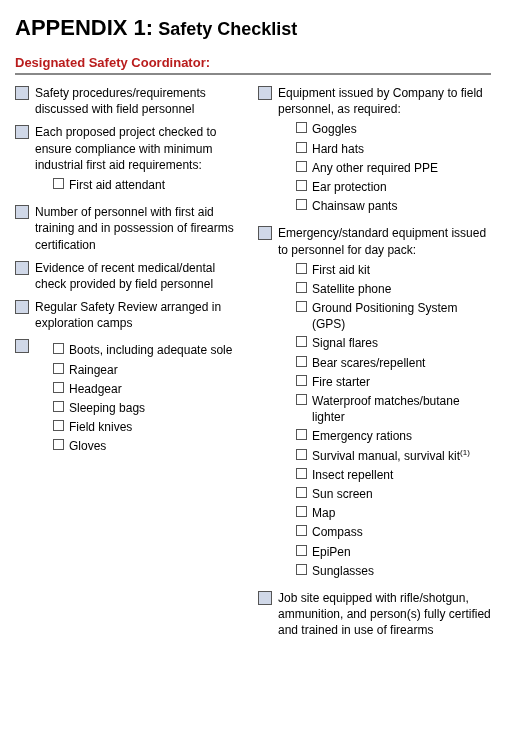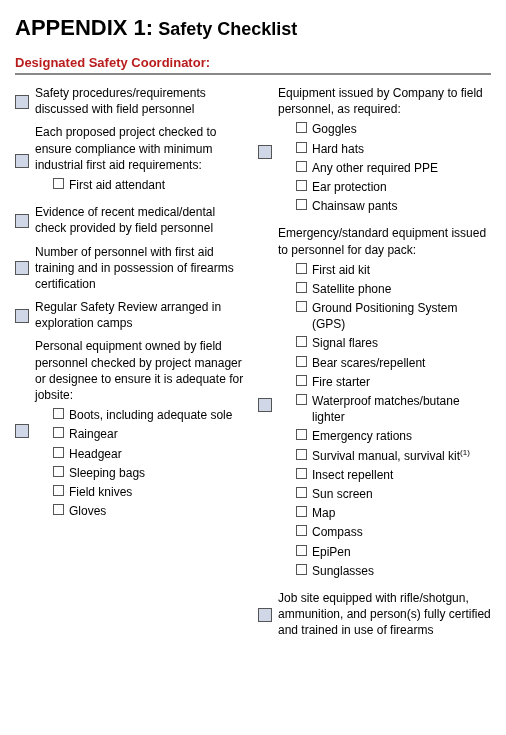--- a/index.html
+++ b/index.html
@@ -25,21 +25,21 @@
       gap: 10px;
     }
     .col-left {
       width: 50%;
     }
     .col-right {
       width: 50%;
     }
     .check-item {
       display: flex;
-      align-items: center;
+      align-items: flex-start;
       margin-bottom: 7px;
     }
     .check-box {
       width: 14px;
       height: 14px;
       min-width: 14px;
       border: 1.5px solid #555;
       background: #d0d8e8;
       margin-right: 6px;
       margin-top: 1px;
@@ -92,33 +92,33 @@
         <span class="check-box"></span>
         <div><span class="item-text">Each proposed project checked to ensure compliance with minimum industrial first aid requirements:</span><div class="sub-list">
             <div class="sub-item">
               <span class="check-box small"></span>
               <span class="item-text">First aid attendant</span>
             </div>
           </div></div>
       </div>
       <div class="check-item">
         <span class="check-box"></span>
+        <div><span class="item-text">Number of personnel with first aid training and in possession of firearms certification</span></div>
+      </div>
+      <div class="check-item">
+        <span class="check-box"></span>
         <div><span class="item-text">Evidence of recent medical/dental check provided by field personnel</span></div>
       </div>
       <div class="check-item">
         <span class="check-box"></span>
-        <div><span class="item-text">Number of personnel with first aid training and in possession of firearms certification</span></div>
-      </div>
-      <div class="check-item">
-        <span class="check-box"></span>
         <div><span class="item-text">Regular Safety Review arranged in exploration camps</span></div>
       </div>
       <div class="check-item">
         <span class="check-box"></span>
-        <div><span class="item-text">Personal equipment owned by field personnel checked by project manager or designee to ensure it is adequate for jobsite:</span><div class="sub-list">
+        <div><div class="sub-list">
             <div class="sub-item">
               <span class="check-box small"></span>
               <span class="item-text">Boots, including adequate sole</span>
             </div>
             <div class="sub-item">
               <span class="check-box small"></span>
               <span class="item-text">Raingear</span>
             </div>
             <div class="sub-item">
               <span class="check-box small"></span>

